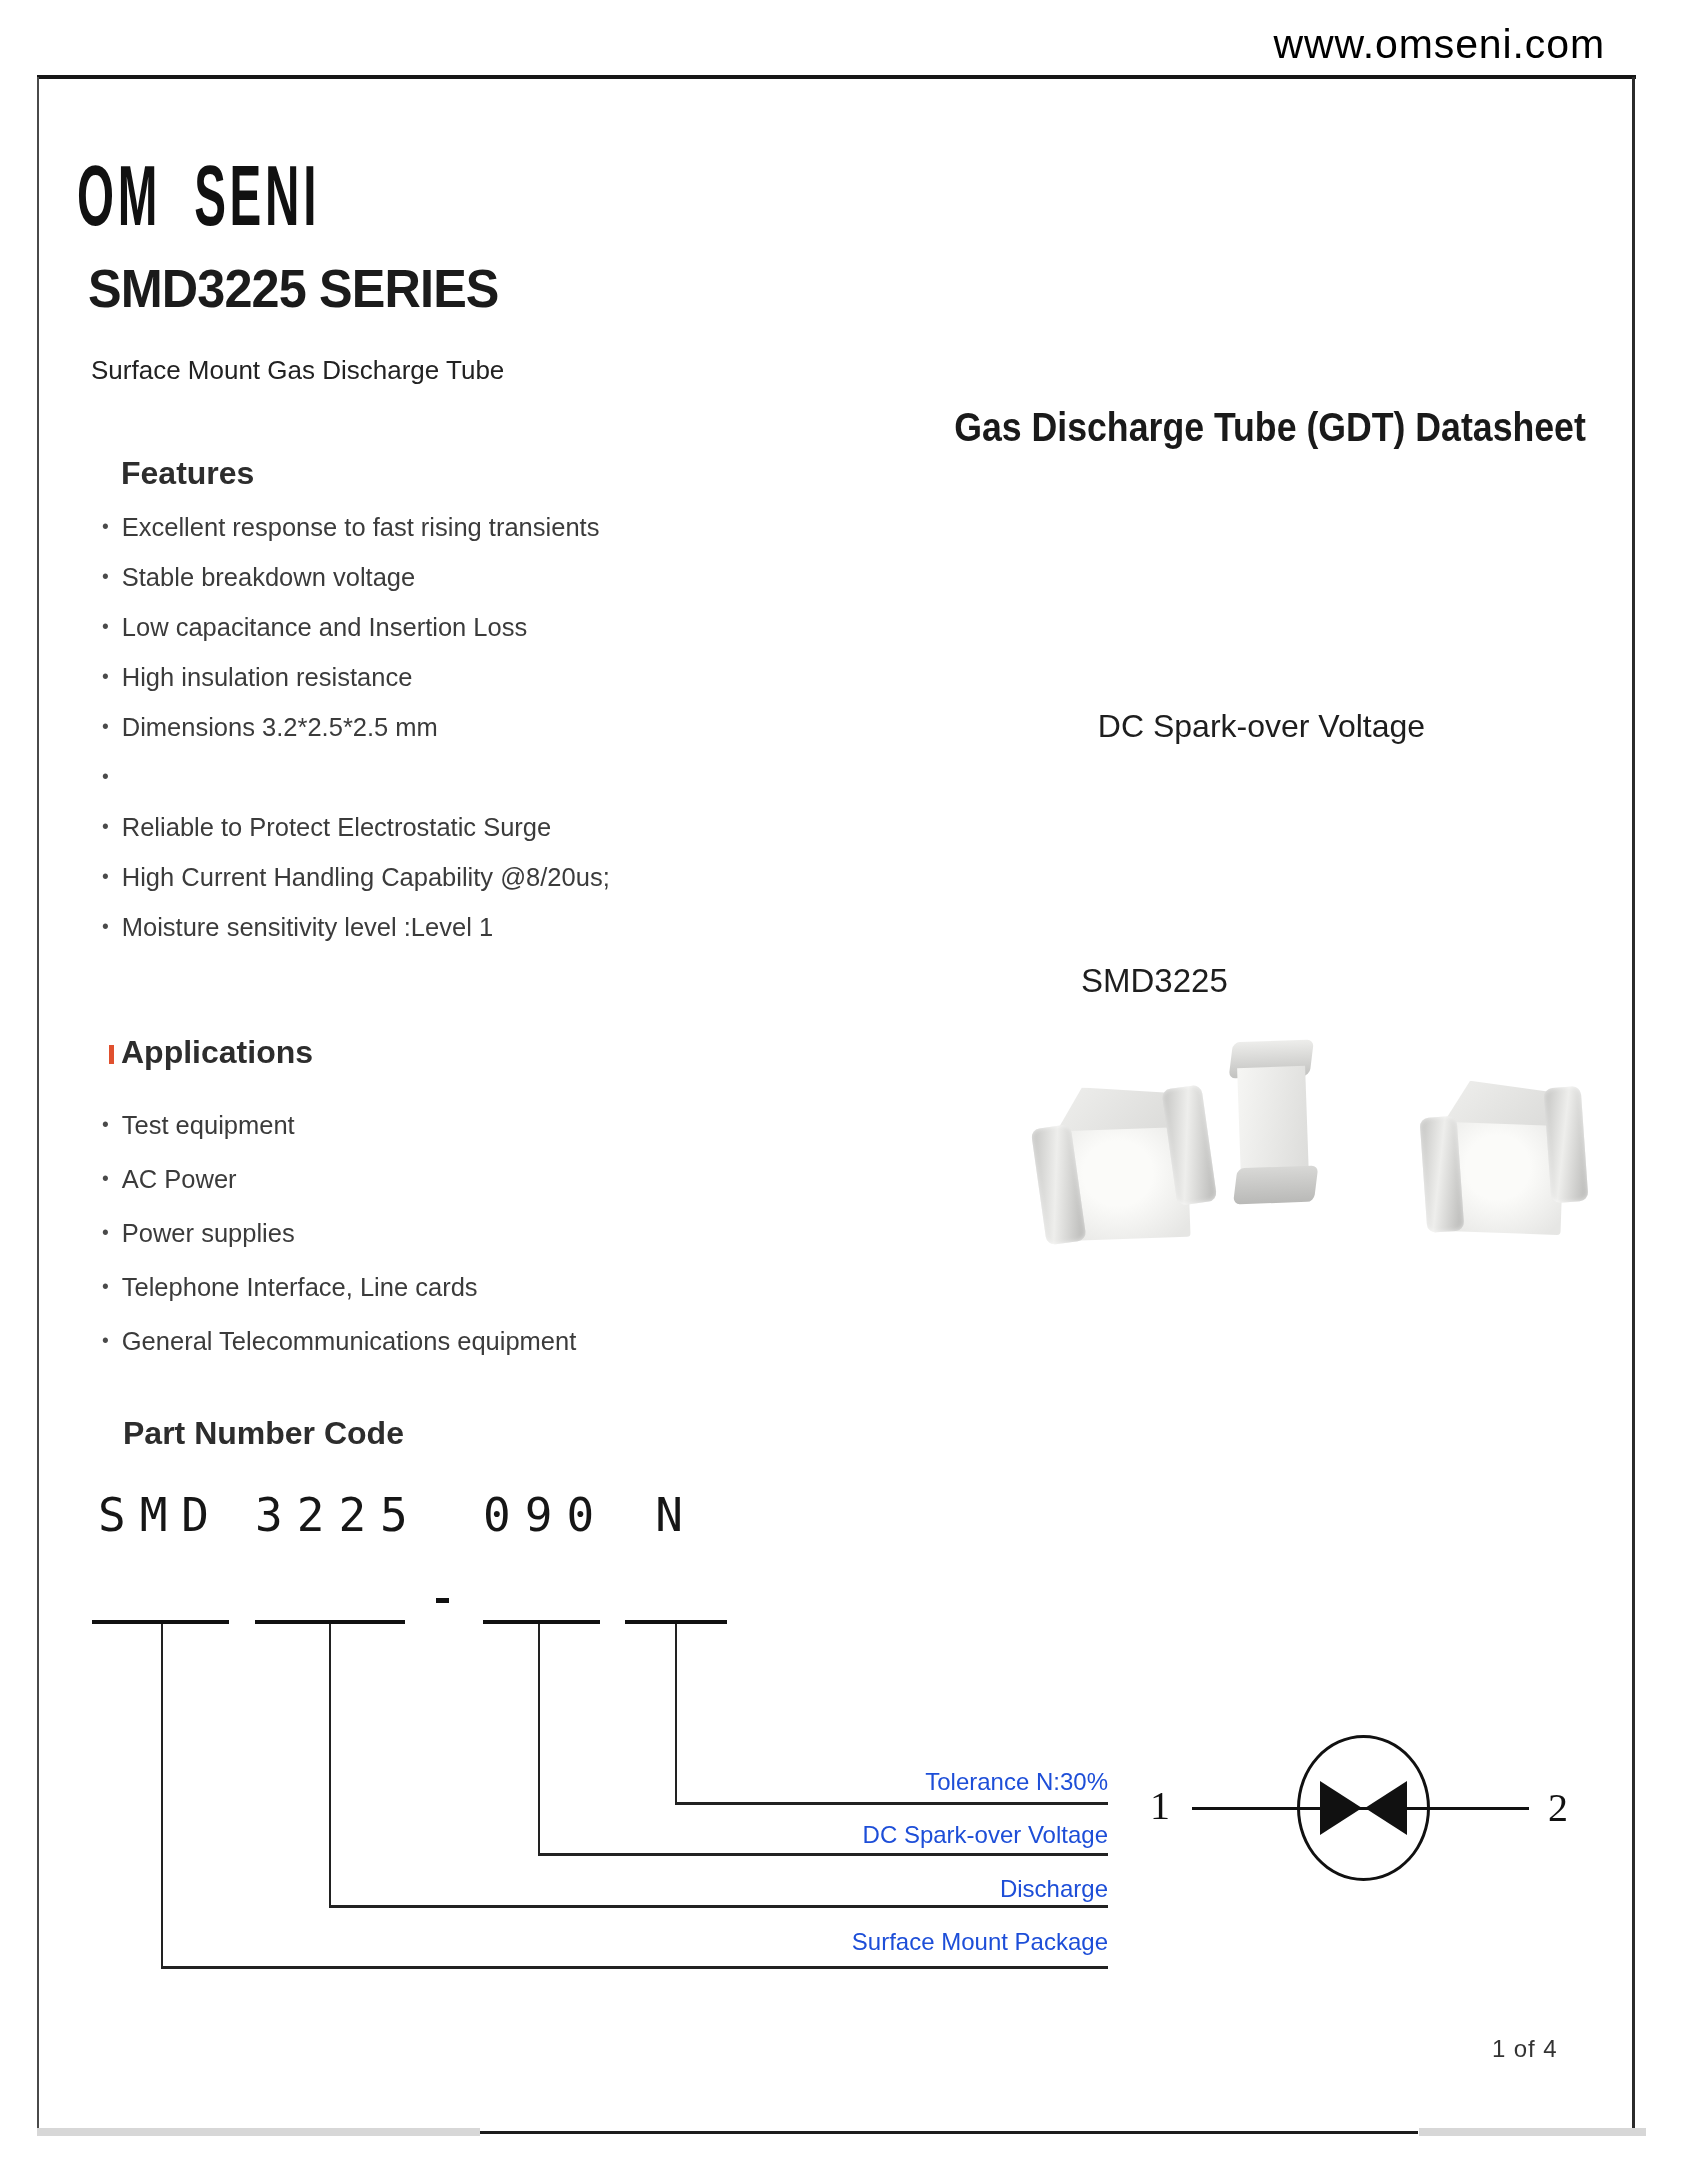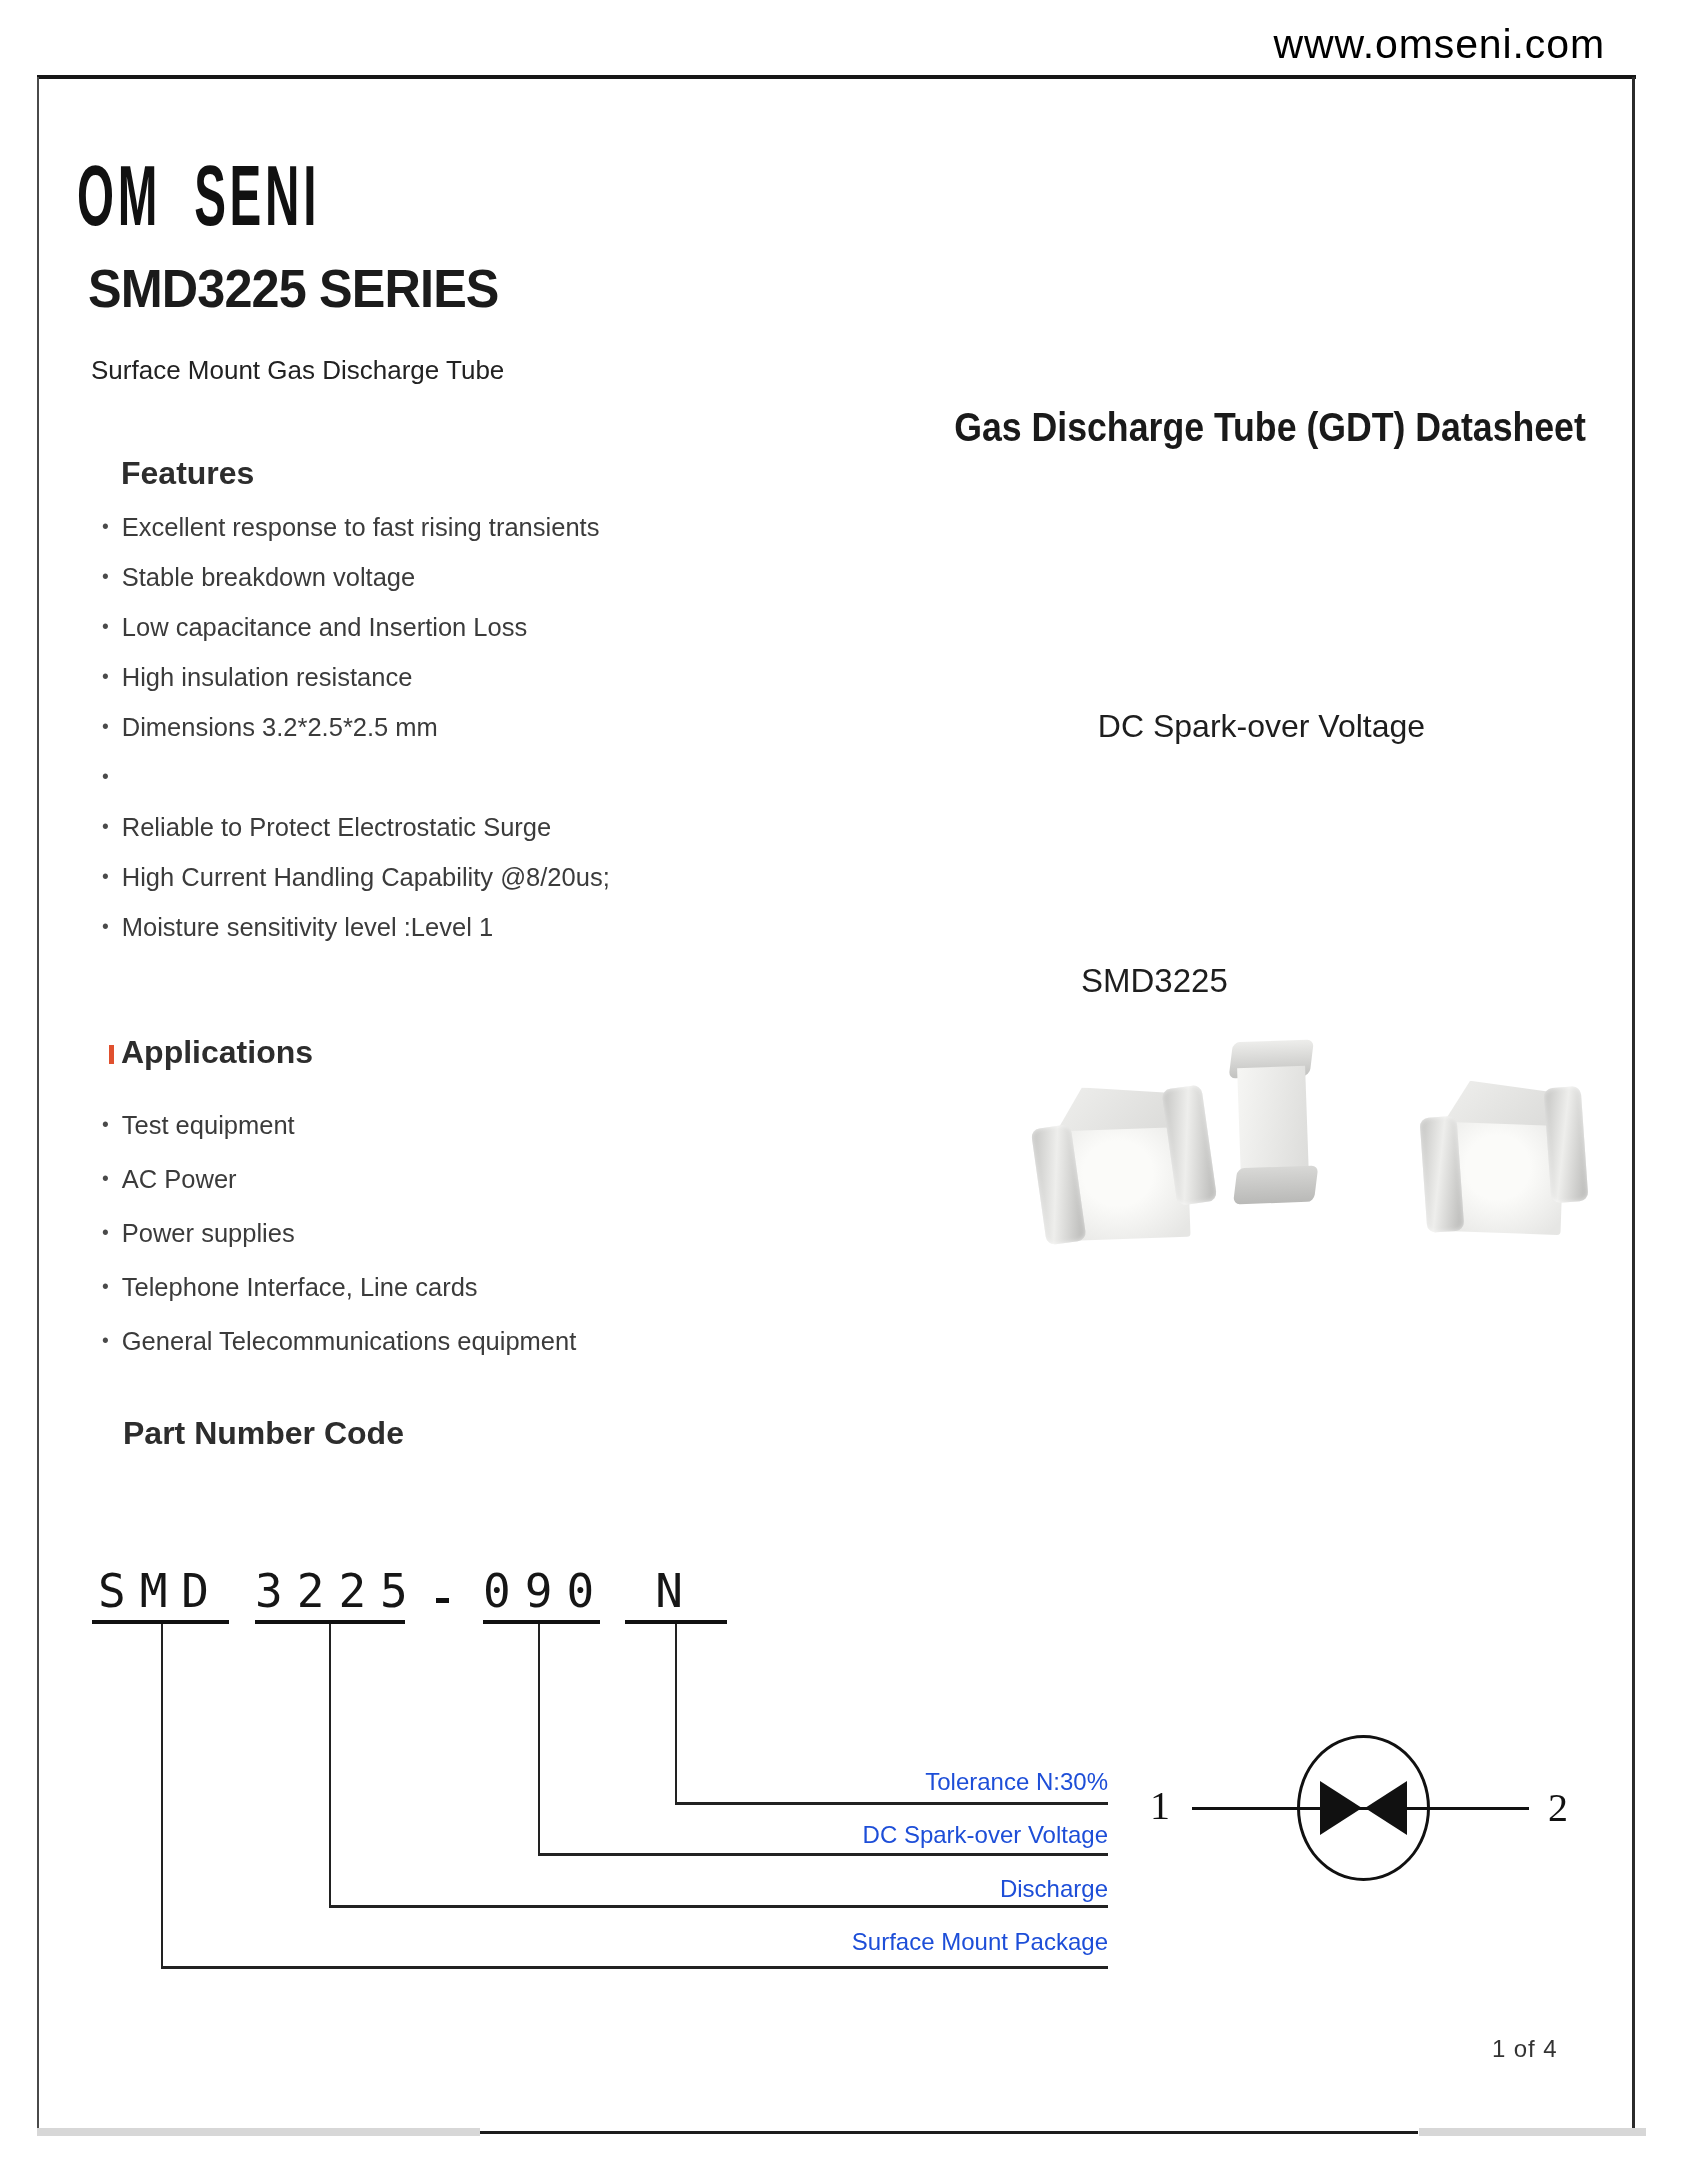--- a/index.html
+++ b/index.html
@@ -67,21 +67,21 @@
   .chip-v .chip-front{position:absolute;left:9%;top:16%;width:82%;height:66%;
      background:linear-gradient(100deg,#f6f6f4,#dcdcda);}
   .chip-v .cap{position:absolute;left:2%;width:96%;height:22%;border-radius:7px;
      background:linear-gradient(#ededeb,#c2c2c0);transform:skewX(-9deg);}
   .chip-v .cap-top{top:0;}
   .chip-v .cap-bottom{bottom:0;background:linear-gradient(#d8d8d6,#b9b9b7);}
 
   
   .pn-seg{font-family:"DejaVu Sans Mono","Liberation Mono",monospace;
           font-size:46px;color:#161616;letter-spacing:14px;text-align:center;
-          top:1564px;white-space:nowrap;}
+          top:1488px;white-space:nowrap;}
   .pn-underline{height:4.4px;background:#111;top:1620px;}
   .pn-dash{left:436px;top:1598px;width:13px;height:5.3px;background:#111;}
   .pn-vline{width:1.8px;background:#222;top:1624px;}
   .pn-hline{height:2.6px;background:#222;}
   .pn-label{left:439px;width:669px;text-align:right;font-size:24px;color:#1d4ed8;white-space:nowrap;}
 
   
   .sym-line{left:1192px;top:1807px;width:337px;height:2.6px;background:#111;}
   .sym-circle{left:1297px;top:1735px;width:133px;height:146px;border:3.5px solid #111;
               border-radius:50%;background:transparent;box-sizing:border-box;}

